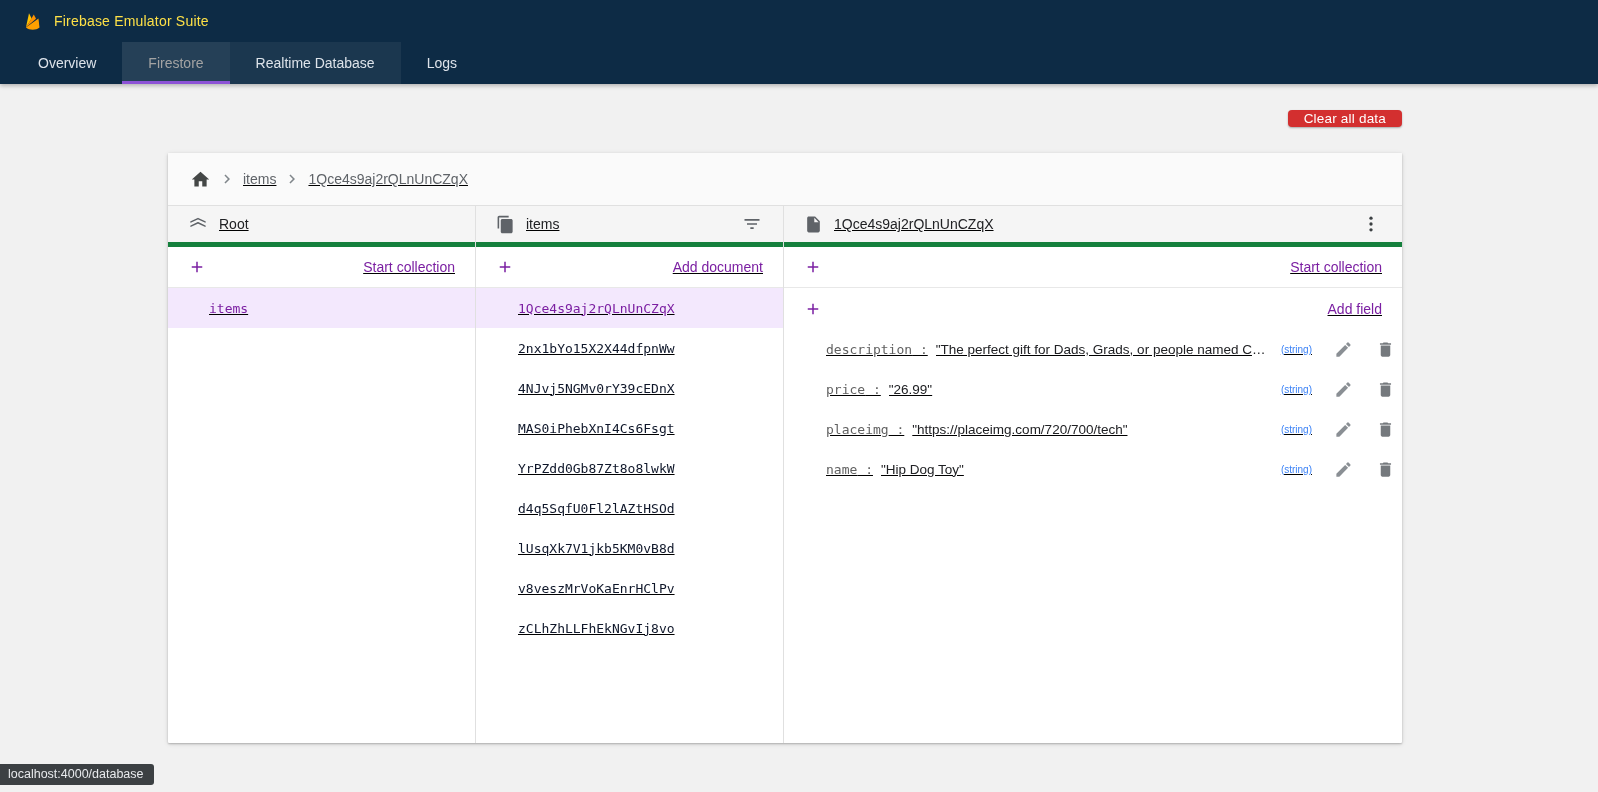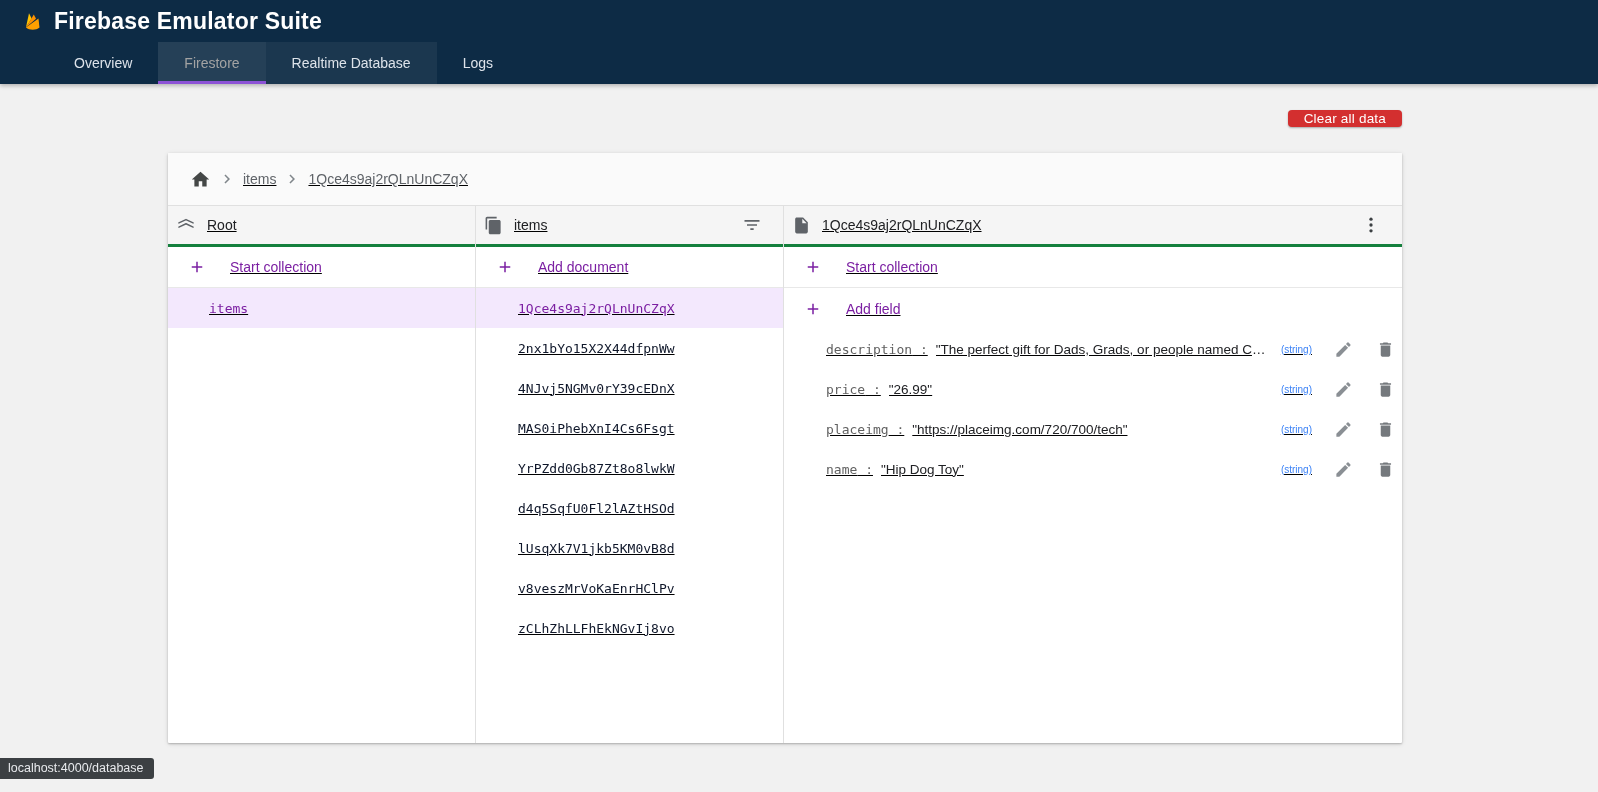--- a/index.html
+++ b/index.html
@@ -7,22 +7,22 @@
   body {
     font-family:"Liberation Sans", sans-serif;
     background:#f1f1f1;
     overflow:hidden;
   }
   .app { width:1598px; height:792px; position:relative; }
 
   
   .header { background:#0d2b45; color:#fff; box-shadow:0 2px 4px rgba(0,0,0,.25); }
   .title-row { height:42px; display:flex; align-items:center; gap:11px; padding-left:22px; }
-  .app-title { font-size:23px; font-weight:700; letter-spacing:.2px; color:#ffffff; }
-  .tabs { display:flex; height:42px; padding-left:20px;margin-left:28px; }
+  .app-title { font-size:14px; font-weight:400; letter-spacing:.2px; color:#fde047; }
+  .tabs { display:flex; height:42px; padding-left:12px; }
   .tab { position:relative; display:flex; align-items:center; padding:0 26px; font-size:14px; color:#dde3ea; cursor:pointer; }
   .tab.active { background:rgba(255,255,255,.10); color:#a3a3a3; }
   .tab.active::after { content:""; position:absolute; left:0; right:0; bottom:0; height:3px; background:#8c52d6; }
   .tab.hovered { background:rgba(255,255,255,.06); }
 
   
   .toolbar { display:flex; justify-content:flex-end; padding:26px 196px 0 0; }
   .btn-danger {
     background:#d32f2f; color:#fff; border:none; border-radius:4px;
     height:17px; padding:0 16px; font-size:13.5px; font-weight:500;
@@ -47,33 +47,33 @@
   .bc-home { color:#444746; display:flex; cursor:pointer; }
   .bc-chevron { color:#80868b; display:flex; }
   .bc-item { color:#5f6368; cursor:pointer; }
 
   
   .panels { flex:1; display:flex; min-height:0; }
   .panel { display:flex; flex-direction:column; min-width:0; }
   .panel.root, .panel.collection { width:308px; flex:0 0 308px; border-right:1px solid #e0e0e0; }
   .panel.document { flex:1; }
   .panel-header {
-    height:41px; flex:0 0 41px; background:#f5f5f5; border-bottom:3px solid #15803d;
-    display:flex; align-items:center; gap:11px; padding:0 14px 0 8px;
+    height:41px; flex:0 0 41px; background:#f5f5f5; border-bottom:5px solid #15803d;
+    display:flex; align-items:center; gap:11px; padding:0 14px 0 20px;
     font-size:14px; font-weight:500; color:#202124;
   }
   .panel-header .ph-icon { color:#5f6368; display:flex; }
   .panel-header .spacer { flex:1; }
   .icon-btn { width:34px; height:34px; display:flex; align-items:center; justify-content:center; cursor:pointer; border-radius:50%; }
   .filter-btn { color:#5f6368; }
   .more-btn { color:#3c4043; }
 
   .action-row {
-    height:41px; flex:0 0 41px; display:flex; align-items:center; gap:24px;
-    padding:0 20px; color:#7b1fa2; font-size:14px; font-weight:500; cursor:pointer;
+    height:41px; flex:0 0 41px; display:flex; align-items:center; gap:12px;
+    padding:0 20px; color:#7b1fa2; font-size:14px; font-weight:500; cursor:pointer;justify-content:space-between;
   }
   .action-row.bordered { border-bottom:1px solid #e8e8e8; }
   .action-row .plus { display:flex; color:#7b1fa2; }
 
   .doc-row {
     height:40px; flex:0 0 40px; display:flex; align-items:center;
     padding:0 14px 0 42px;
     font-family:"DejaVu Sans Mono", monospace; font-size:13px; color:#0f172a;
     cursor:pointer; white-space:nowrap;
   }
@@ -84,21 +84,21 @@
   .field-row { height:40px; flex:0 0 40px; display:flex; align-items:center; gap:8px; padding:0 0 0 42px; }
   .field-name { font-family:"DejaVu Sans Mono", monospace; font-size:13px; color:#616161; white-space:nowrap; }
   .field-name::after { content:" :"; }
   .field-value { font-size:13.5px; color:#202124; flex:1; min-width:0; white-space:nowrap; overflow:hidden; text-overflow:ellipsis; }
   .field-type { font-size:10px; color:#3b82f6; margin-right:6px; white-space:nowrap; }
   .edit-btn { color:#8a8f94; }
   .del-btn { color:#75797d; }
 
   
   .status-chip {
-    position:absolute; left:0; bottom:13px;
+    position:absolute; left:0; bottom:7px;
     background:#3c4043; color:#e8eaed; font-size:12.5px;
     padding:3px 10px 4px 8px; border-radius:0 3px 3px 0;
   }
 </style>
 </head>
 <body>
 
 <div class="app">
 
   <header class="header">

